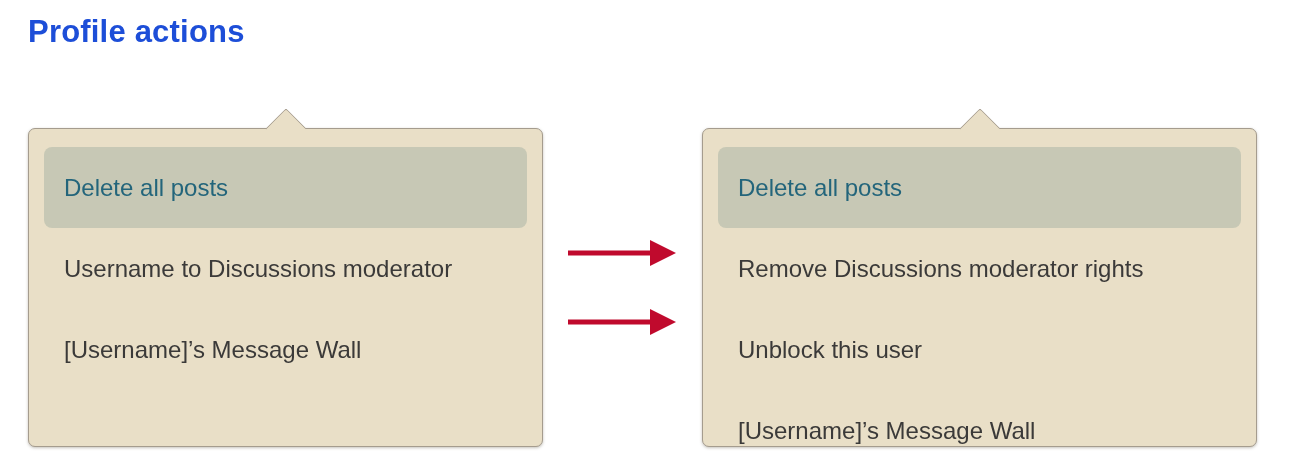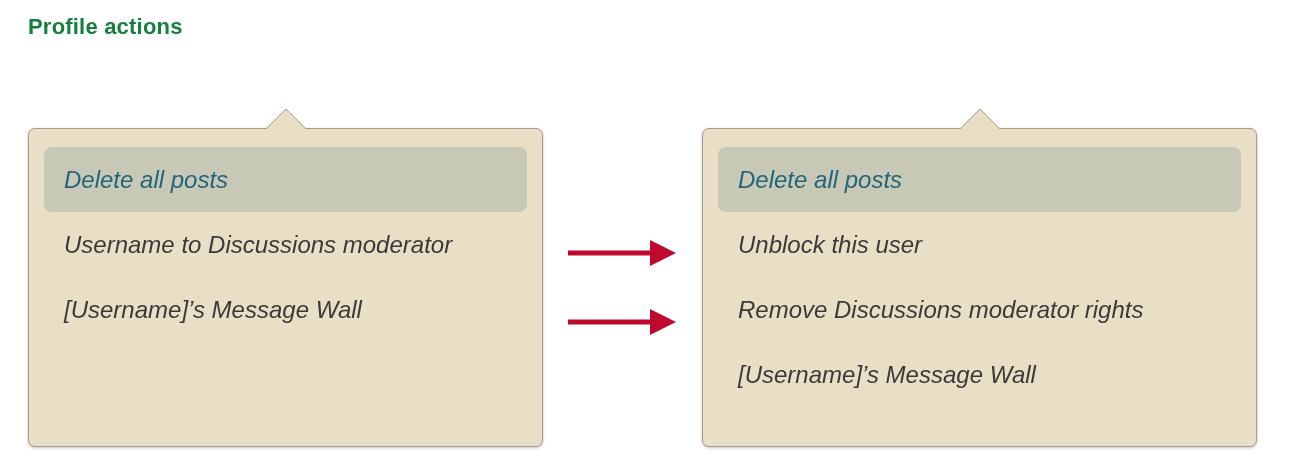--- a/index.html
+++ b/index.html
@@ -13,24 +13,24 @@
     width: 1290px;
     height: 470px;
     background: #ffffff;
     overflow: hidden;
   }
   .page-title {
     position: absolute;
     left: 28px;
     top: 14px;
     margin: 0;
-    font-size: 22px;
+    font-size: 31px;
     font-weight: 700;
     letter-spacing: 0.2px;
-    color: #15803d;
+    color: #1d4ed8;
   }
   .menu-panel {
     position: absolute;
     top: 128px;
     box-sizing: border-box;
     background: #e9dfc7;
     border: 1px solid #a59c8e;
     border-radius: 7px;
     box-shadow: 0 1px 3px rgba(90, 80, 60, 0.35);
   }
@@ -48,30 +48,29 @@
     border-left: 1px solid #a59c8e;
     border-top-left-radius: 3px;
   }
   .menu-list {
     list-style: none;
     margin: 0;
     padding: 18px 15px 16px 15px;
     position: relative;
   }
   .menu-item {
-    height: 65px;
+    height: 81px;
     display: flex;
     align-items: center;
     padding: 0 20px;
     border-radius: 8px;
     font-size: 24px;
     color: #3b3a39;
     cursor: pointer;
     white-space: nowrap;
-    font-style: italic;
   }
   .menu-item.highlighted {
     background: #c7c8b5;
     color: #23657b;
   }
   .transition-arrow {
     position: absolute;
     left: 566px;
     width: 112px;
     height: 28px;
@@ -92,22 +91,22 @@
       <li class="menu-item highlighted">Delete all posts</li>
       <li class="menu-item">Username to Discussions moderator</li>
       <li class="menu-item">[Username]’s Message Wall</li>
     </ul>
   </div>
 
   <div class="menu-panel after">
     <div class="menu-caret"></div>
     <ul class="menu-list">
       <li class="menu-item highlighted">Delete all posts</li>
+      <li class="menu-item">Remove Discussions moderator rights</li>
       <li class="menu-item">Unblock this user</li>
-      <li class="menu-item">Remove Discussions moderator rights</li>
       <li class="menu-item">[Username]’s Message Wall</li>
     </ul>
   </div>
 
   <svg class="transition-arrow row2" viewBox="0 0 112 28">
     <line x1="2" y1="14" x2="86" y2="14" stroke="#c00a2d" stroke-width="5"></line>
     <polygon points="84,1 110,14 84,27" fill="#c00a2d"></polygon>
   </svg>
 
   <svg class="transition-arrow row3" viewBox="0 0 112 28">

